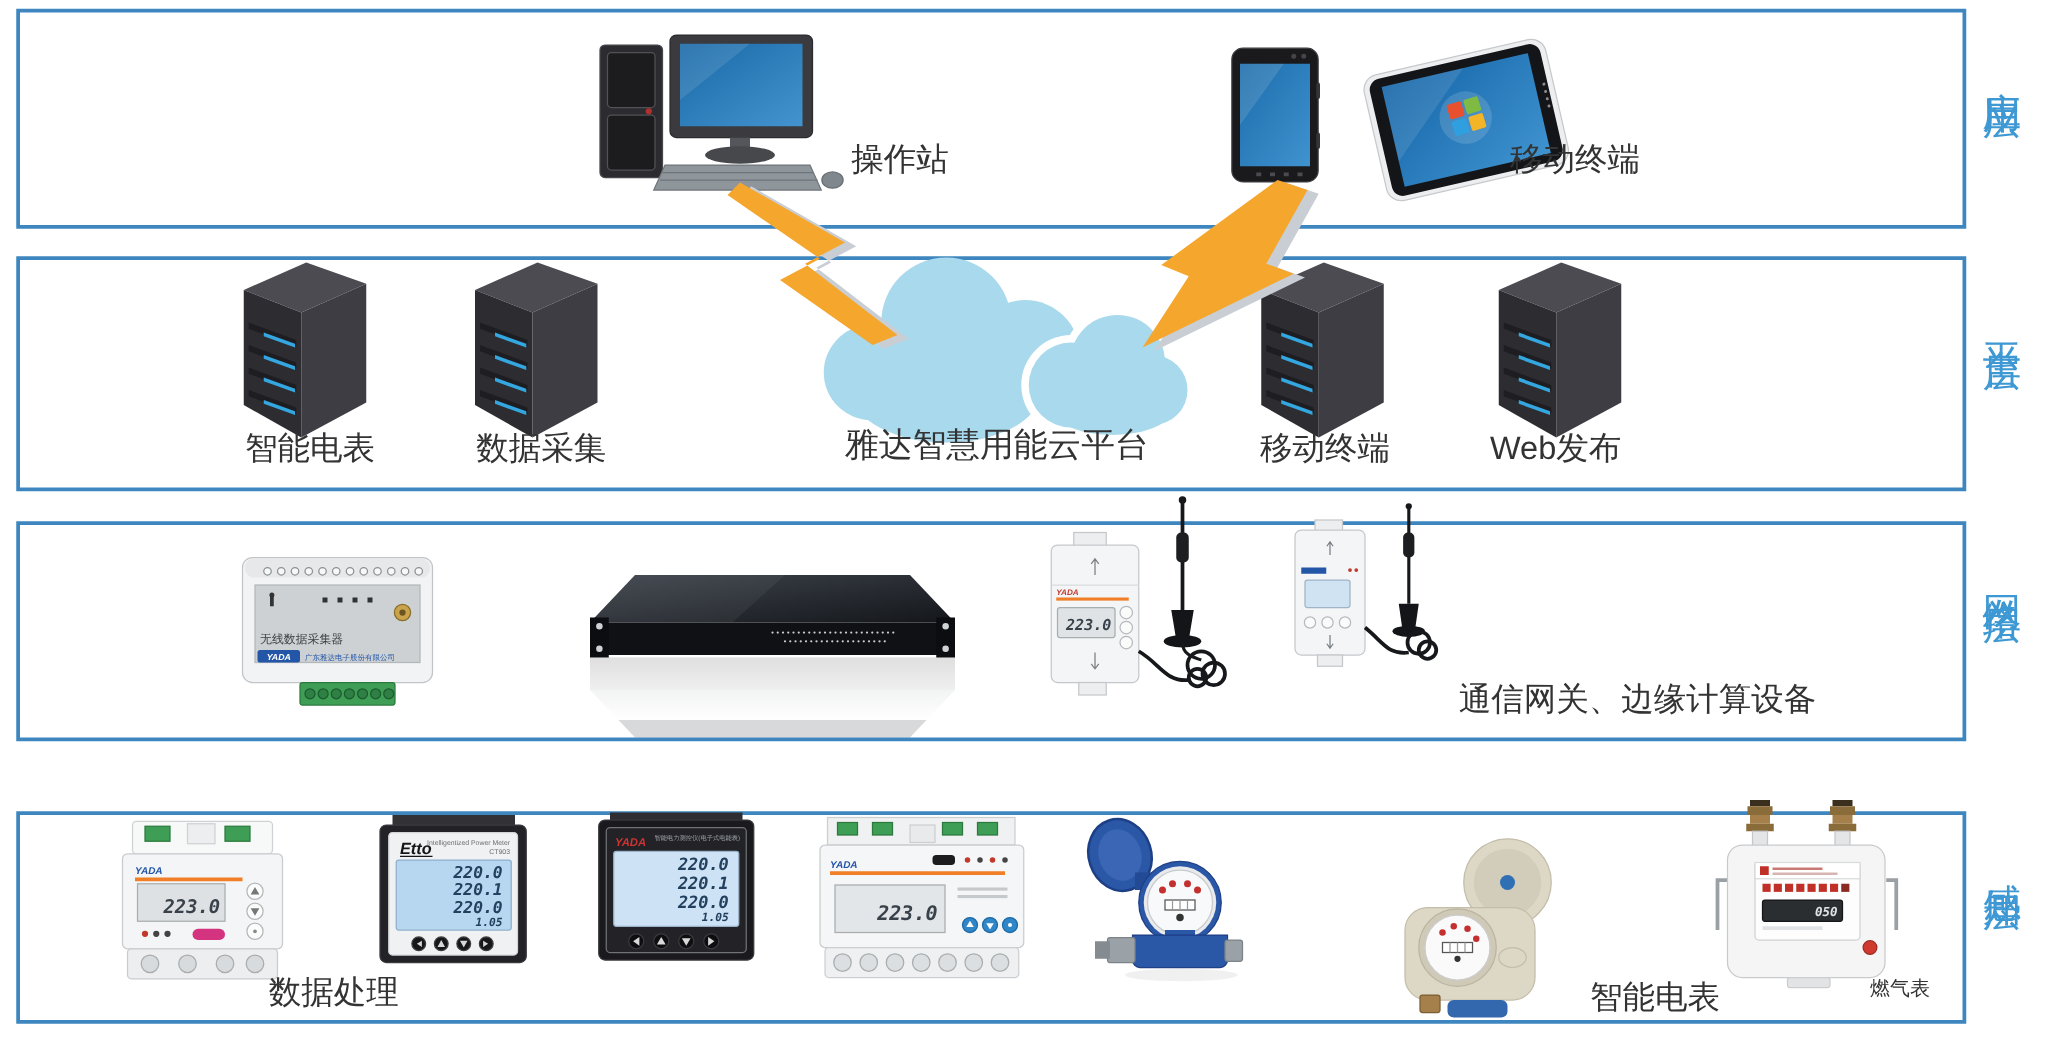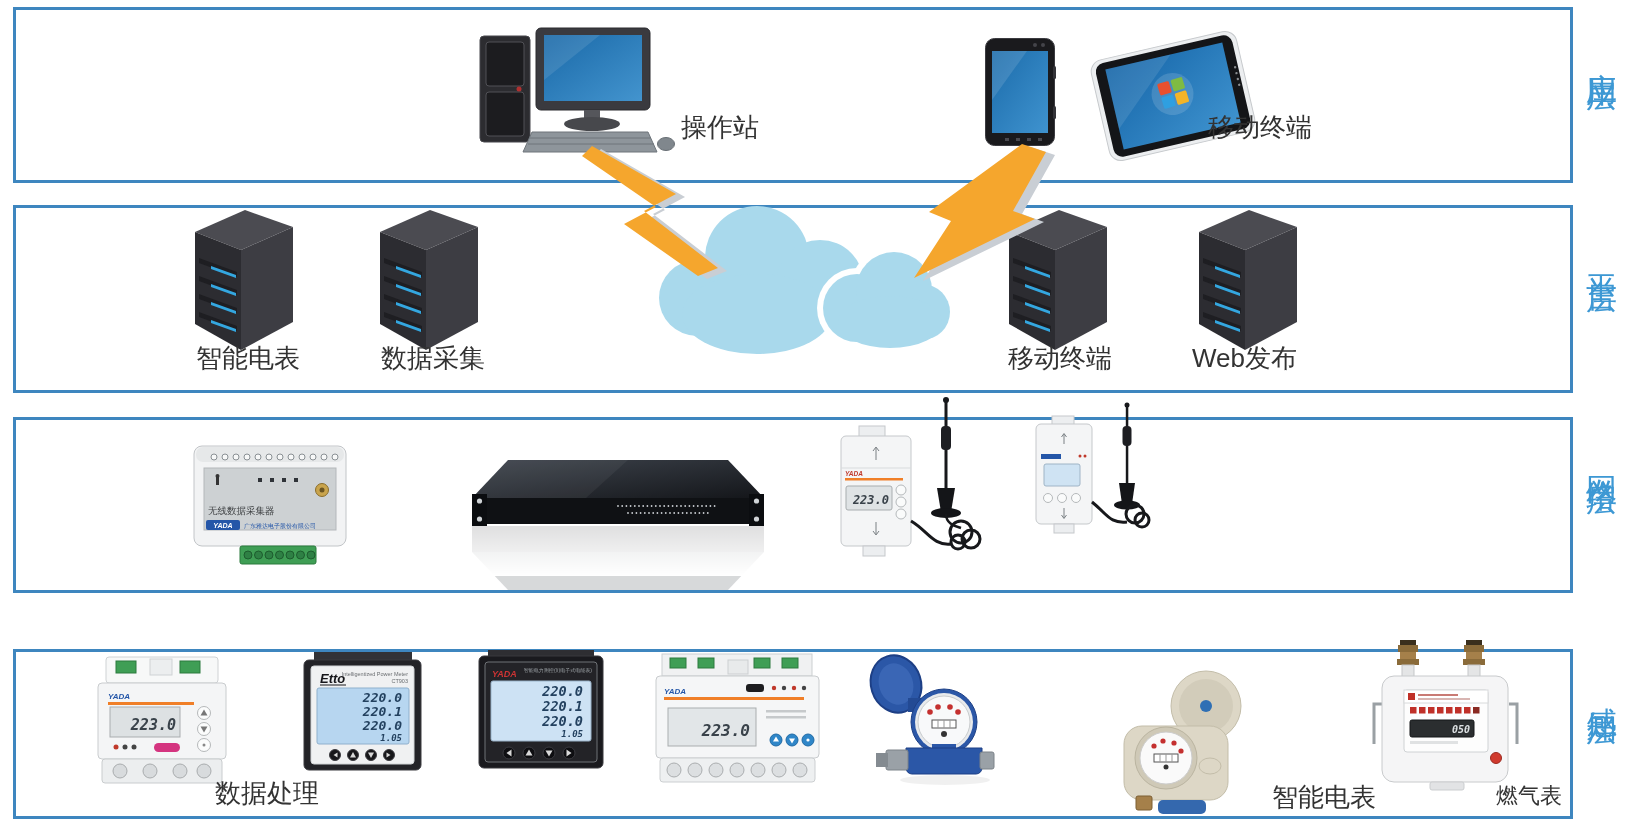--- a/index.html
+++ b/index.html
@@ -201,20 +201,21 @@
         <ellipse cx="238" cy="126" rx="58" ry="32"></ellipse>
       </g>
       <g fill="#a9d9ec">
         <circle cx="205" cy="112" r="34"></circle>
         <circle cx="242" cy="94" r="38"></circle>
         <circle cx="270" cy="116" r="28"></circle>
         <ellipse cx="238" cy="126" rx="52" ry="26"></ellipse>
       </g>
     </svg>
   </div>
+  <div class="dev-label" style="left:676px;top:338px;font-size:27px">雅达智慧用能云平台</div>
 
   <div class="abs" style="left:192px;top:436px">
     <svg width="165" height="130" viewBox="0 0 165 130">
       <rect x="2" y="10" width="152" height="100" rx="8" fill="#f2f3f4" stroke="#c2c5c8"></rect>
       <rect x="4" y="11" width="148" height="15" rx="7" fill="#e6e8e9"></rect>
       <g fill="#f7f8f8" stroke="#8a9094">
         <circle cx="22" cy="21" r="3"></circle>
           <circle cx="33" cy="21" r="3"></circle>
           <circle cx="44" cy="21" r="3"></circle>
         <circle cx="55" cy="21" r="3"></circle>
@@ -383,20 +384,21 @@
         <path d="M87 81 L103 81 L100 102 L90 102 Z" fill="#141518"></path>
         <ellipse cx="95" cy="103" rx="13" ry="4.5" fill="#141518"></ellipse>
       </g>
       <g stroke="#17181b" stroke-width="3" fill="none">
         <path d="M60 100 C 75 112, 78 122, 95 120"></path>
         <circle cx="103" cy="112" r="9"></circle>
           <circle cx="110" cy="118" r="7"></circle>
       </g>
     </svg>
   </div>
+  <div class="dev-label" style="left:1167px;top:542px">通信网关、边缘计算设备</div>
 
   <div class="abs" style="left:92px;top:655px">
     <svg width="140" height="130" viewBox="0 0 140 130">
       <rect x="14" y="2" width="112" height="26" rx="3" fill="#f7f8f8" stroke="#cfd2d4"></rect>
       <rect x="24" y="6" width="20" height="12" fill="#3f9e55" stroke="#2c7a3e"></rect>
       <rect x="88" y="6" width="20" height="12" fill="#3f9e55" stroke="#2c7a3e"></rect>
       <rect x="58" y="4" width="22" height="16" fill="#eceeef" stroke="#cfd2d4"></rect>
       <rect x="6" y="28" width="128" height="76" rx="4" fill="#f4f5f6" stroke="#c9ccce"></rect>
       <text x="16" y="44" font-size="8" font-style="italic" font-weight="bold" fill="#2456a8">YADA</text>
       <rect x="16" y="47" width="86" height="3" fill="#f07f28"></rect>
@@ -602,15 +604,15 @@
         <rect x="96" y="67" width="6.5" height="6.5" fill="#c03028"></rect>
           <rect x="105" y="67" width="6.5" height="6.5" fill="#8a2a22"></rect>
       </g>
       <rect x="42" y="80" width="64" height="17" rx="2" fill="#2b2e30" stroke="#141618"></rect>
       <text x="102" y="93" text-anchor="end" font-size="10" class="seg" fill="#dfe3e5">050</text>
       <rect x="42" y="101" width="48" height="3" fill="#e0e2e3"></rect>
       <circle cx="128" cy="118" r="5.5" fill="#d03a2e" stroke="#9c2a20"></circle>
       <rect x="62" y="142" width="34" height="8" rx="2" fill="#e2e3e5" stroke="#cbcdcf"></rect>
     </svg>
   </div>
-  <div class="dev-label" style="left:1496px;top:781px;font-size:22px">燃气表</div>
+  <div class="dev-label" style="left:1496px;top:781px;font-size:16px">燃气表</div>
 
 </div>
 
 </body></html>

